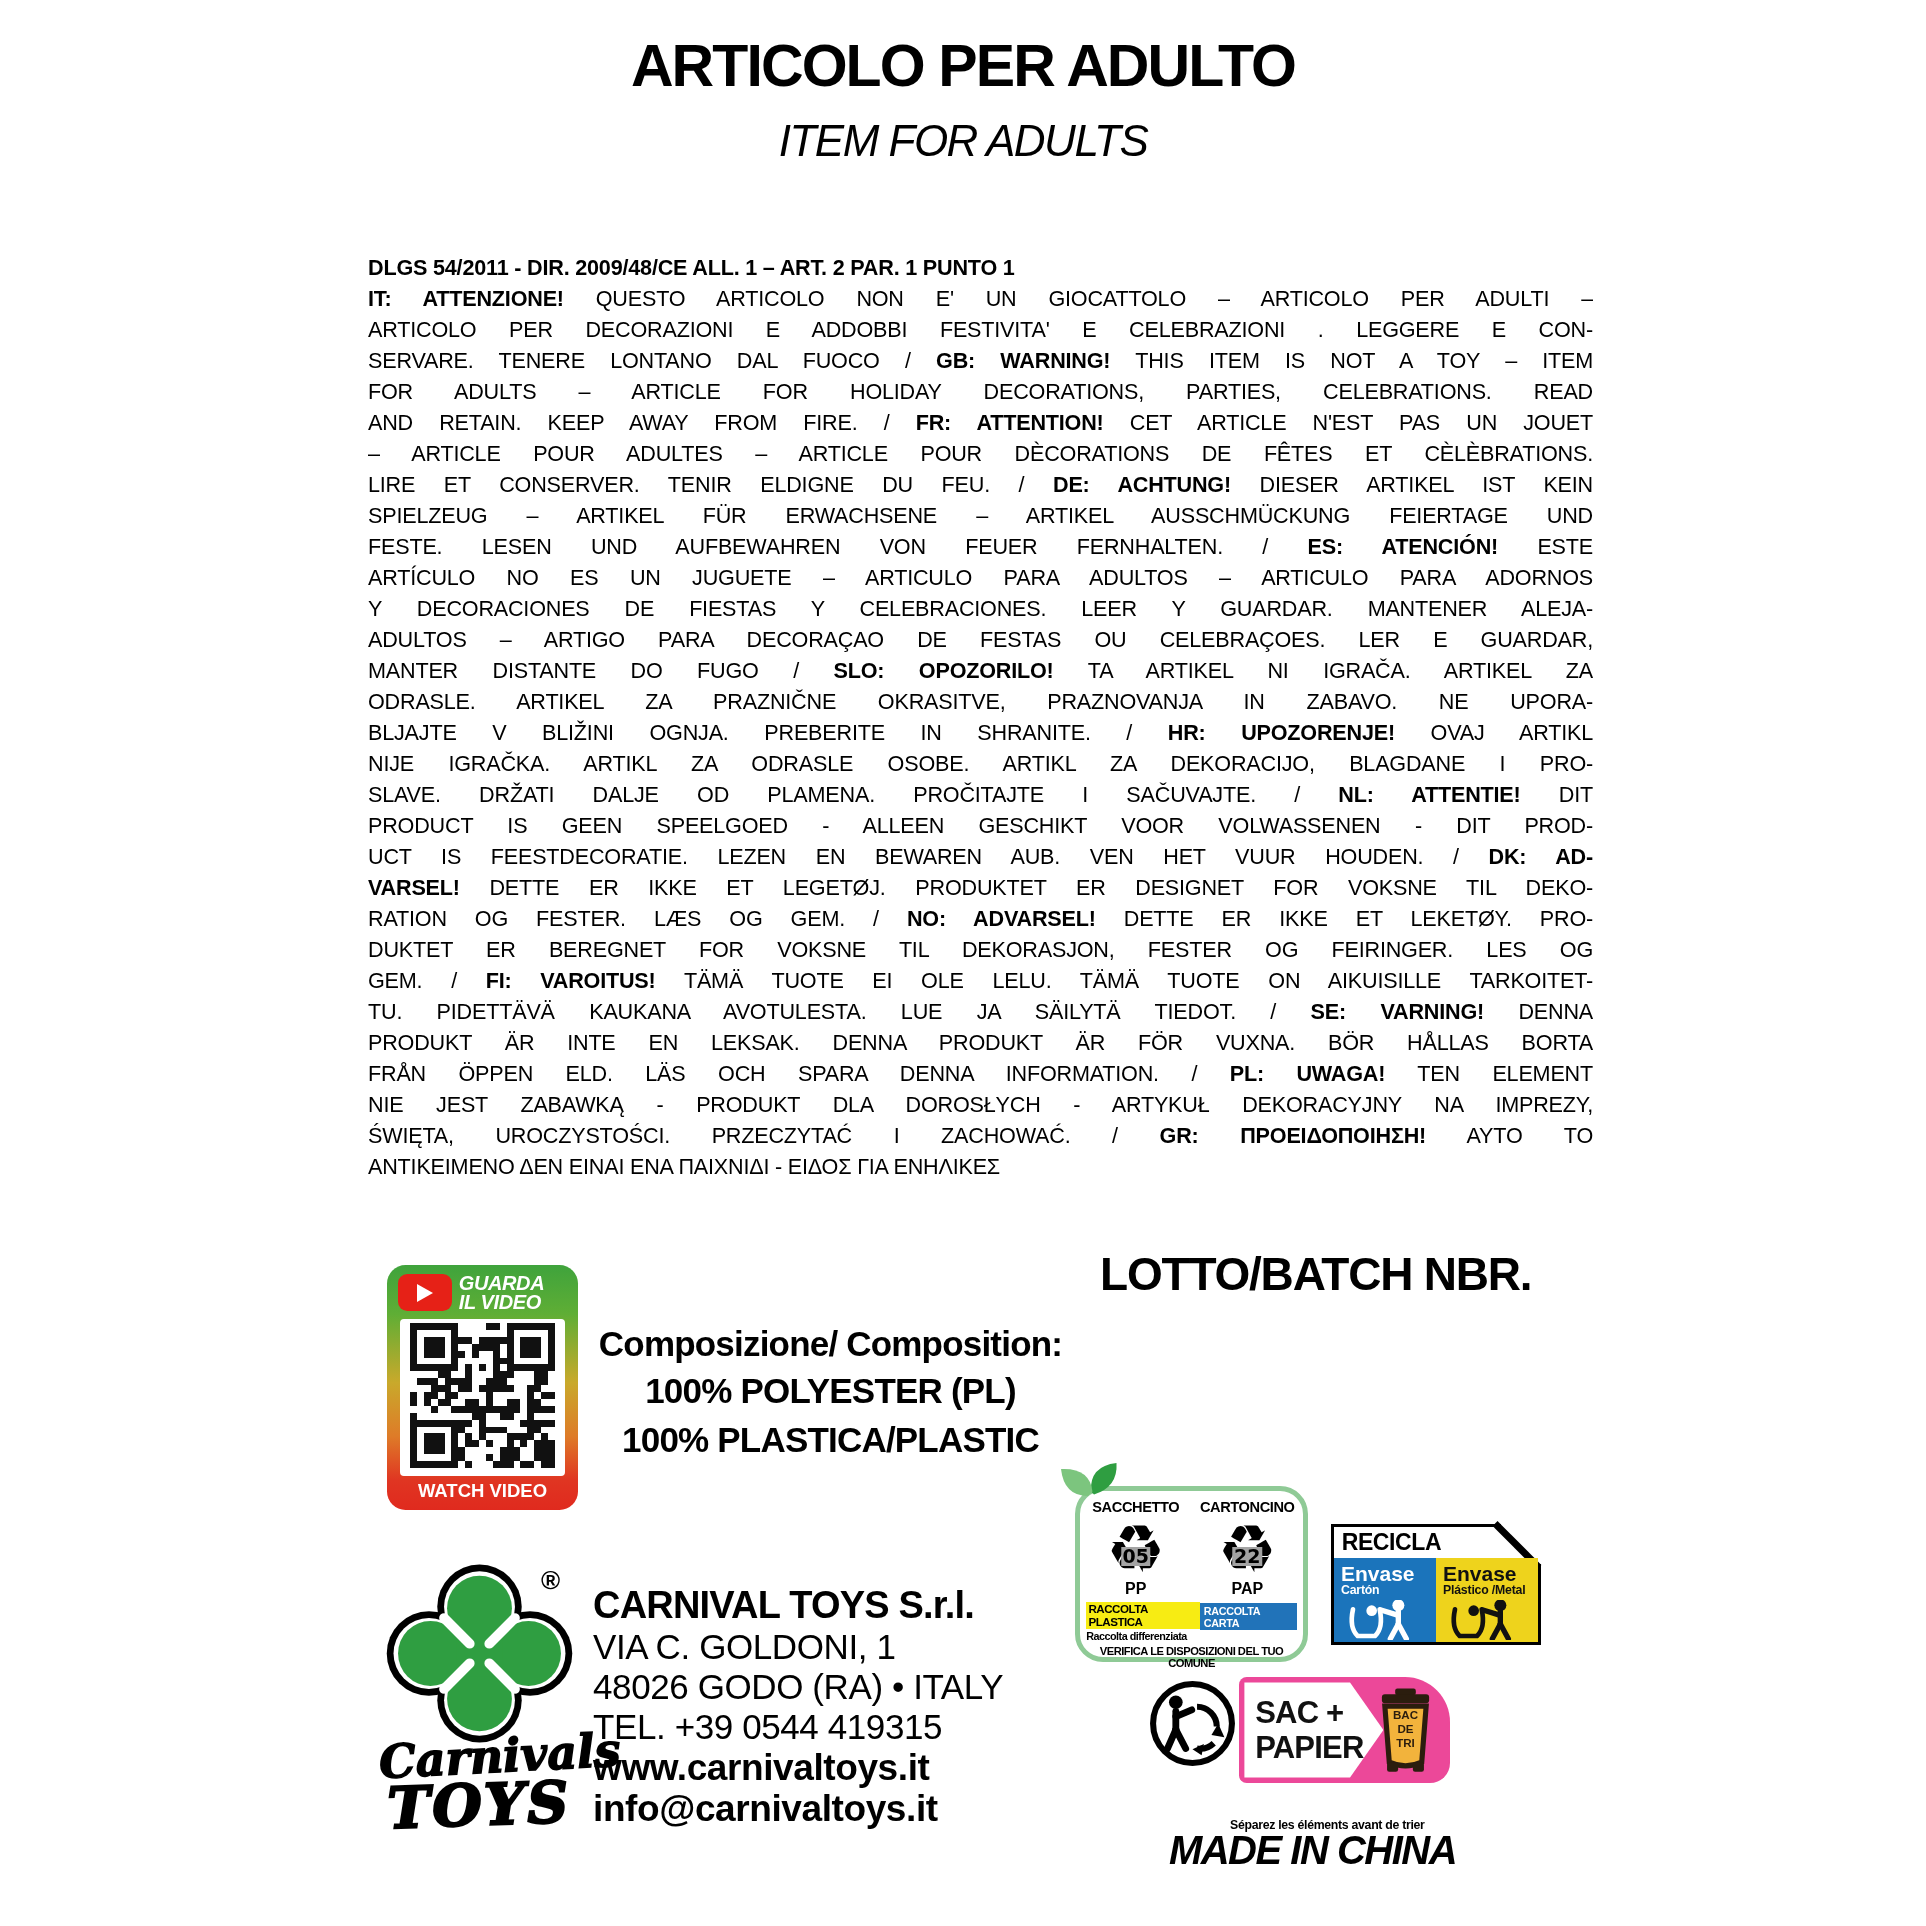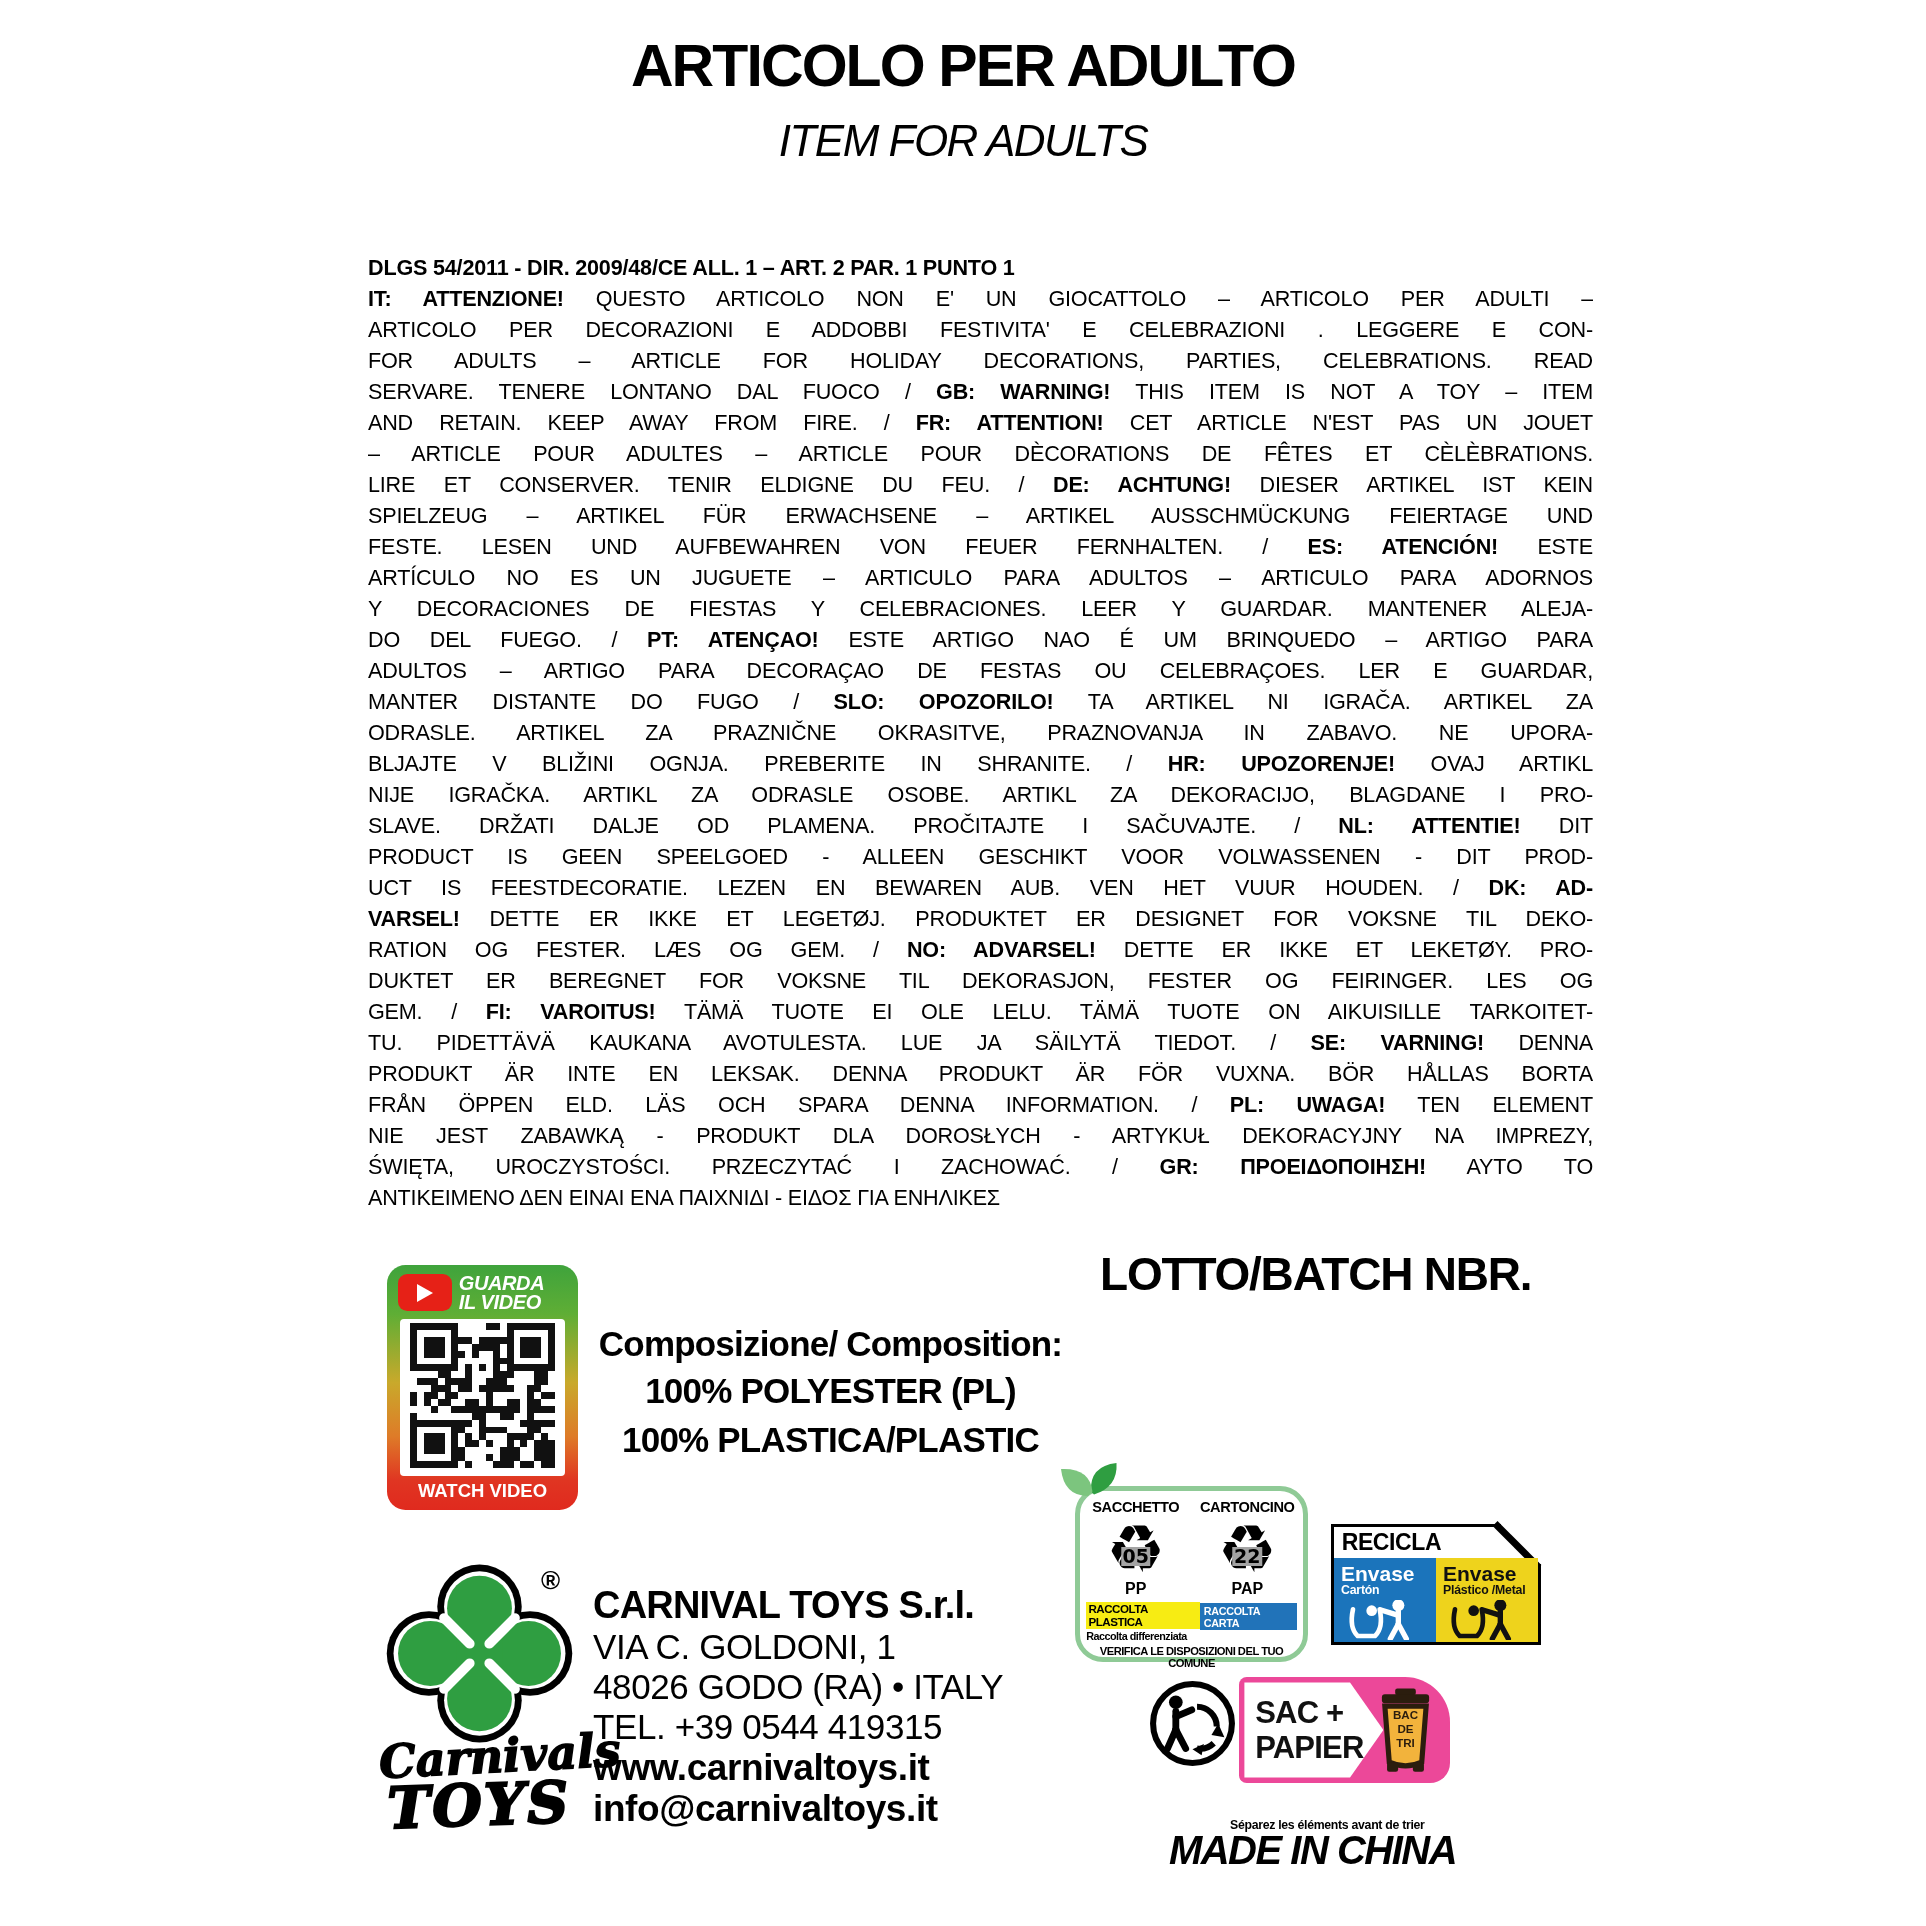--- a/index.html
+++ b/index.html
@@ -99,30 +99,29 @@
 </head>
 <body>
 
 <div class="abs" id="title">ARTICOLO PER ADULTO</div>
 <div class="abs" id="subtitle">ITEM FOR ADULTS</div>
 
 <div class="abs" id="warning">
     <div class="wline nojust"><b>DLGS 54/2011 - DIR. 2009/48/CE ALL. 1 – ART. 2 PAR. 1 PUNTO 1</b></div>
     <div class="wline"><b>IT:  ATTENZIONE!</b><span> QUESTO ARTICOLO NON E' UN GIOCATTOLO – ARTICOLO PER ADULTI –</span></div>
     <div class="wline"><span>ARTICOLO PER DECORAZIONI E ADDOBBI FESTIVITA' E CELEBRAZIONI . LEGGERE E CON-</span></div>
+    <div class="wline"><span>SERVARE. TENERE LONTANO DAL FUOCO / </span><b>GB: WARNING!</b><span> THIS ITEM IS NOT A TOY – ITEM</span></div>
     <div class="wline"><span>FOR ADULTS – ARTICLE FOR HOLIDAY DECORATIONS, PARTIES, CELEBRATIONS. READ</span></div>
-    <div class="wline"><span>SERVARE. TENERE LONTANO DAL FUOCO / </span><b>GB: WARNING!</b><span> THIS ITEM IS NOT A TOY – ITEM</span></div>
     <div class="wline"><span>AND RETAIN. KEEP AWAY FROM FIRE. / </span><b>FR: ATTENTION!</b><span> CET ARTICLE N'EST PAS UN JOUET</span></div>
     <div class="wline"><span>– ARTICLE POUR ADULTES – ARTICLE POUR DÈCORATIONS DE FÊTES ET CÈLÈBRATIONS.</span></div>
     <div class="wline"><span>LIRE ET CONSERVER.  TENIR ELDIGNE DU FEU. / </span><b>DE: ACHTUNG!</b><span> DIESER ARTIKEL IST KEIN</span></div>
     <div class="wline"><span>SPIELZEUG – ARTIKEL FÜR ERWACHSENE – ARTIKEL AUSSCHMÜCKUNG FEIERTAGE UND</span></div>
     <div class="wline"><span>FESTE. LESEN UND AUFBEWAHREN VON FEUER FERNHALTEN. /  </span><b>ES: ATENCIÓN!</b><span> ESTE</span></div>
     <div class="wline"><span>ARTÍCULO NO ES UN JUGUETE – ARTICULO PARA ADULTOS – ARTICULO PARA ADORNOS</span></div>
     <div class="wline"><span>Y DECORACIONES DE FIESTAS Y CELEBRACIONES. LEER Y GUARDAR. MANTENER ALEJA-</span></div>
-    <div class="wline"><span>DO DEL FUEGO. / </span><b>PT: ATENÇAO!</b><span> ESTE ARTIGO NAO É UM BRINQUEDO – ARTIGO PARA</span></div>
     <div class="wline"><span>ADULTOS – ARTIGO PARA DECORAÇAO DE FESTAS OU CELEBRAÇOES. LER E GUARDAR,</span></div>
     <div class="wline"><span>MANTER DISTANTE DO FUGO  / </span><b>SLO: OPOZORILO!</b><span> TA ARTIKEL NI IGRAČA. ARTIKEL ZA</span></div>
     <div class="wline"><span>ODRASLE. ARTIKEL ZA PRAZNIČNE OKRASITVE, PRAZNOVANJA IN ZABAVO. NE UPORA-</span></div>
     <div class="wline"><span>BLJAJTE V BLIŽINI OGNJA. PREBERITE IN SHRANITE.  / </span><b>HR: UPOZORENJE!</b><span> OVAJ ARTIKL</span></div>
     <div class="wline"><span>NIJE IGRAČKA. ARTIKL ZA ODRASLE OSOBE. ARTIKL ZA DEKORACIJO, BLAGDANE I PRO-</span></div>
     <div class="wline"><span>SLAVE. DRŽATI DALJE OD PLAMENA. PROČITAJTE I SAČUVAJTE.  / </span><b>NL: ATTENTIE!</b><span> DIT</span></div>
     <div class="wline"><span>PRODUCT IS GEEN SPEELGOED - ALLEEN GESCHIKT VOOR VOLWASSENEN - DIT PROD-</span></div>
     <div class="wline"><span>UCT IS FEESTDECORATIE. LEZEN EN BEWAREN AUB. VEN HET VUUR HOUDEN. / </span><b>DK: AD-</b></div>
     <div class="wline"><b>VARSEL!</b><span> DETTE ER IKKE ET LEGETØJ. PRODUKTET ER DESIGNET FOR VOKSNE TIL DEKO-</span></div>
     <div class="wline"><span>RATION OG FESTER. LÆS OG GEM. / </span><b>NO: ADVARSEL!</b><span> DETTE ER IKKE ET LEKETØY. PRO-</span></div>

